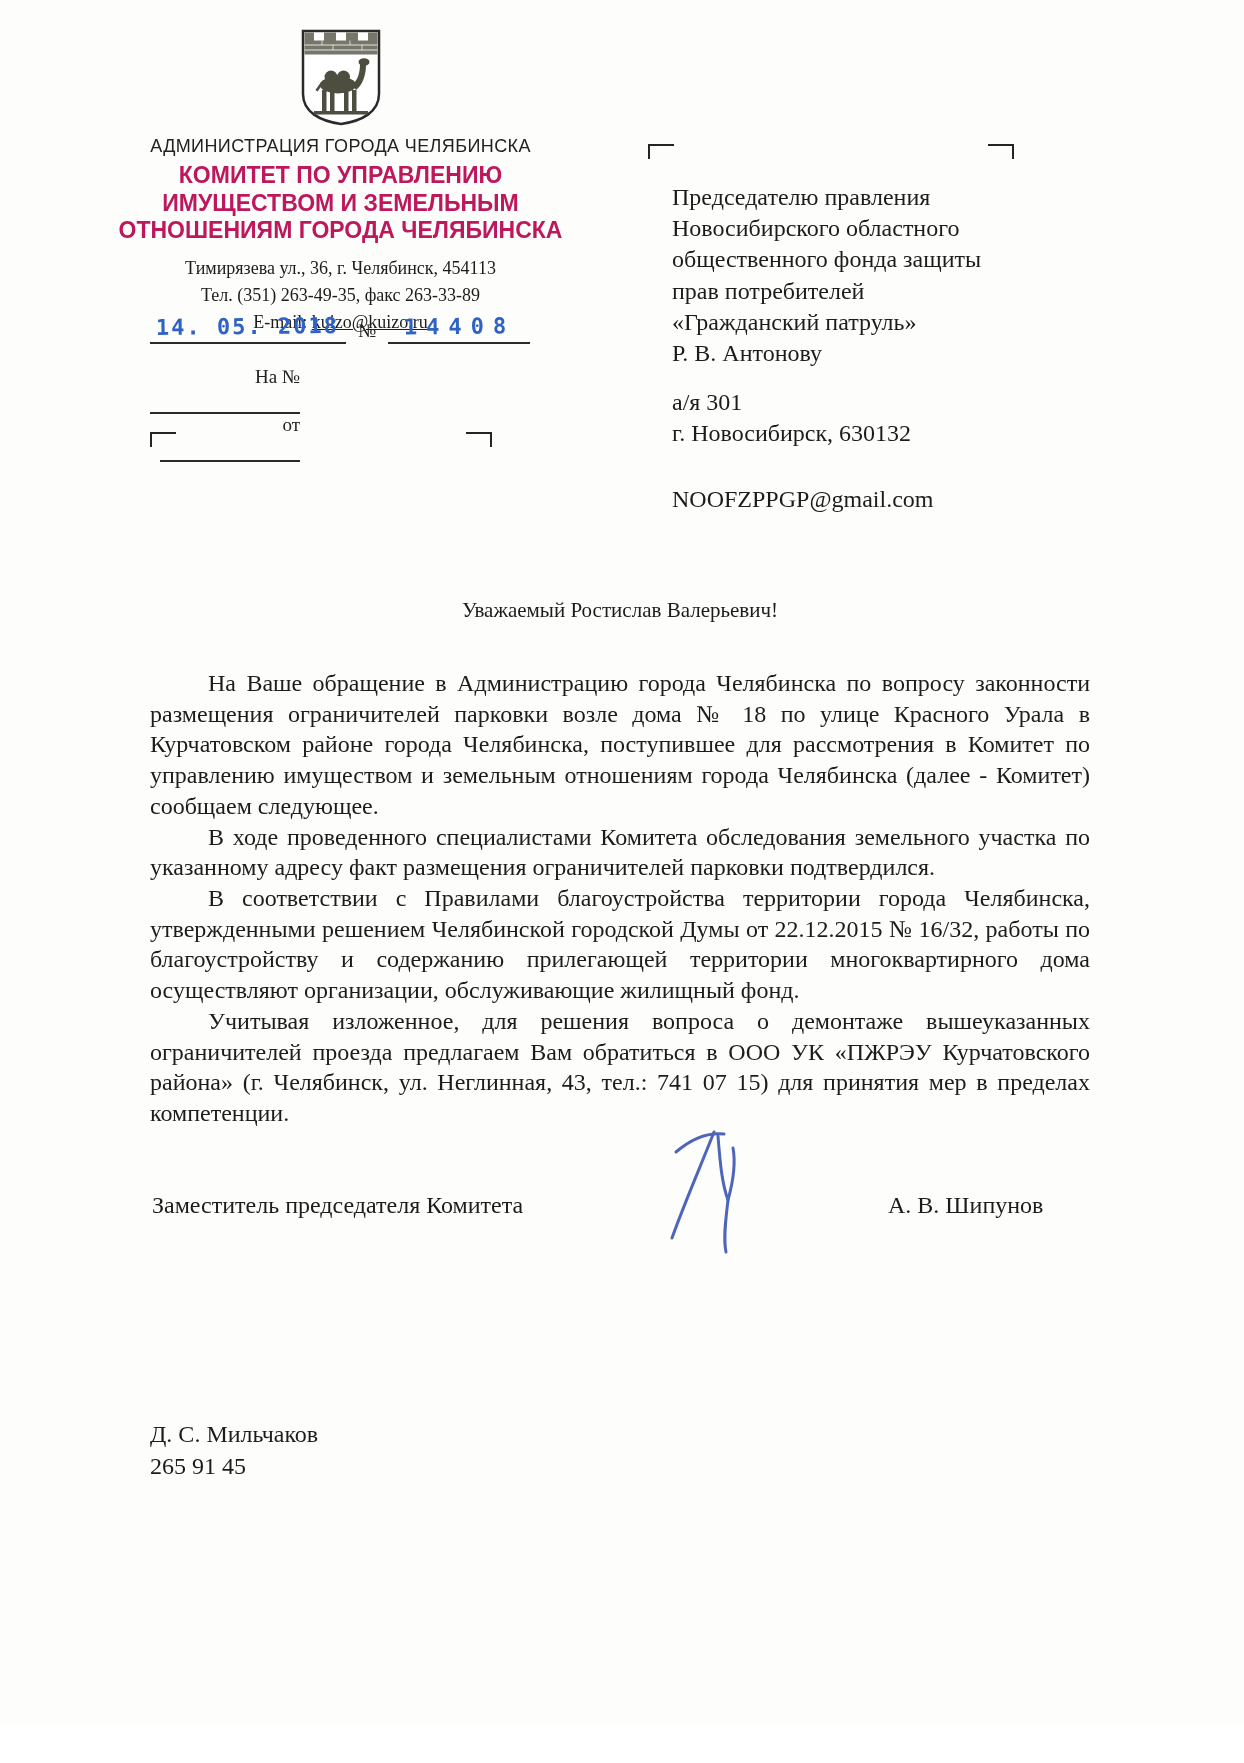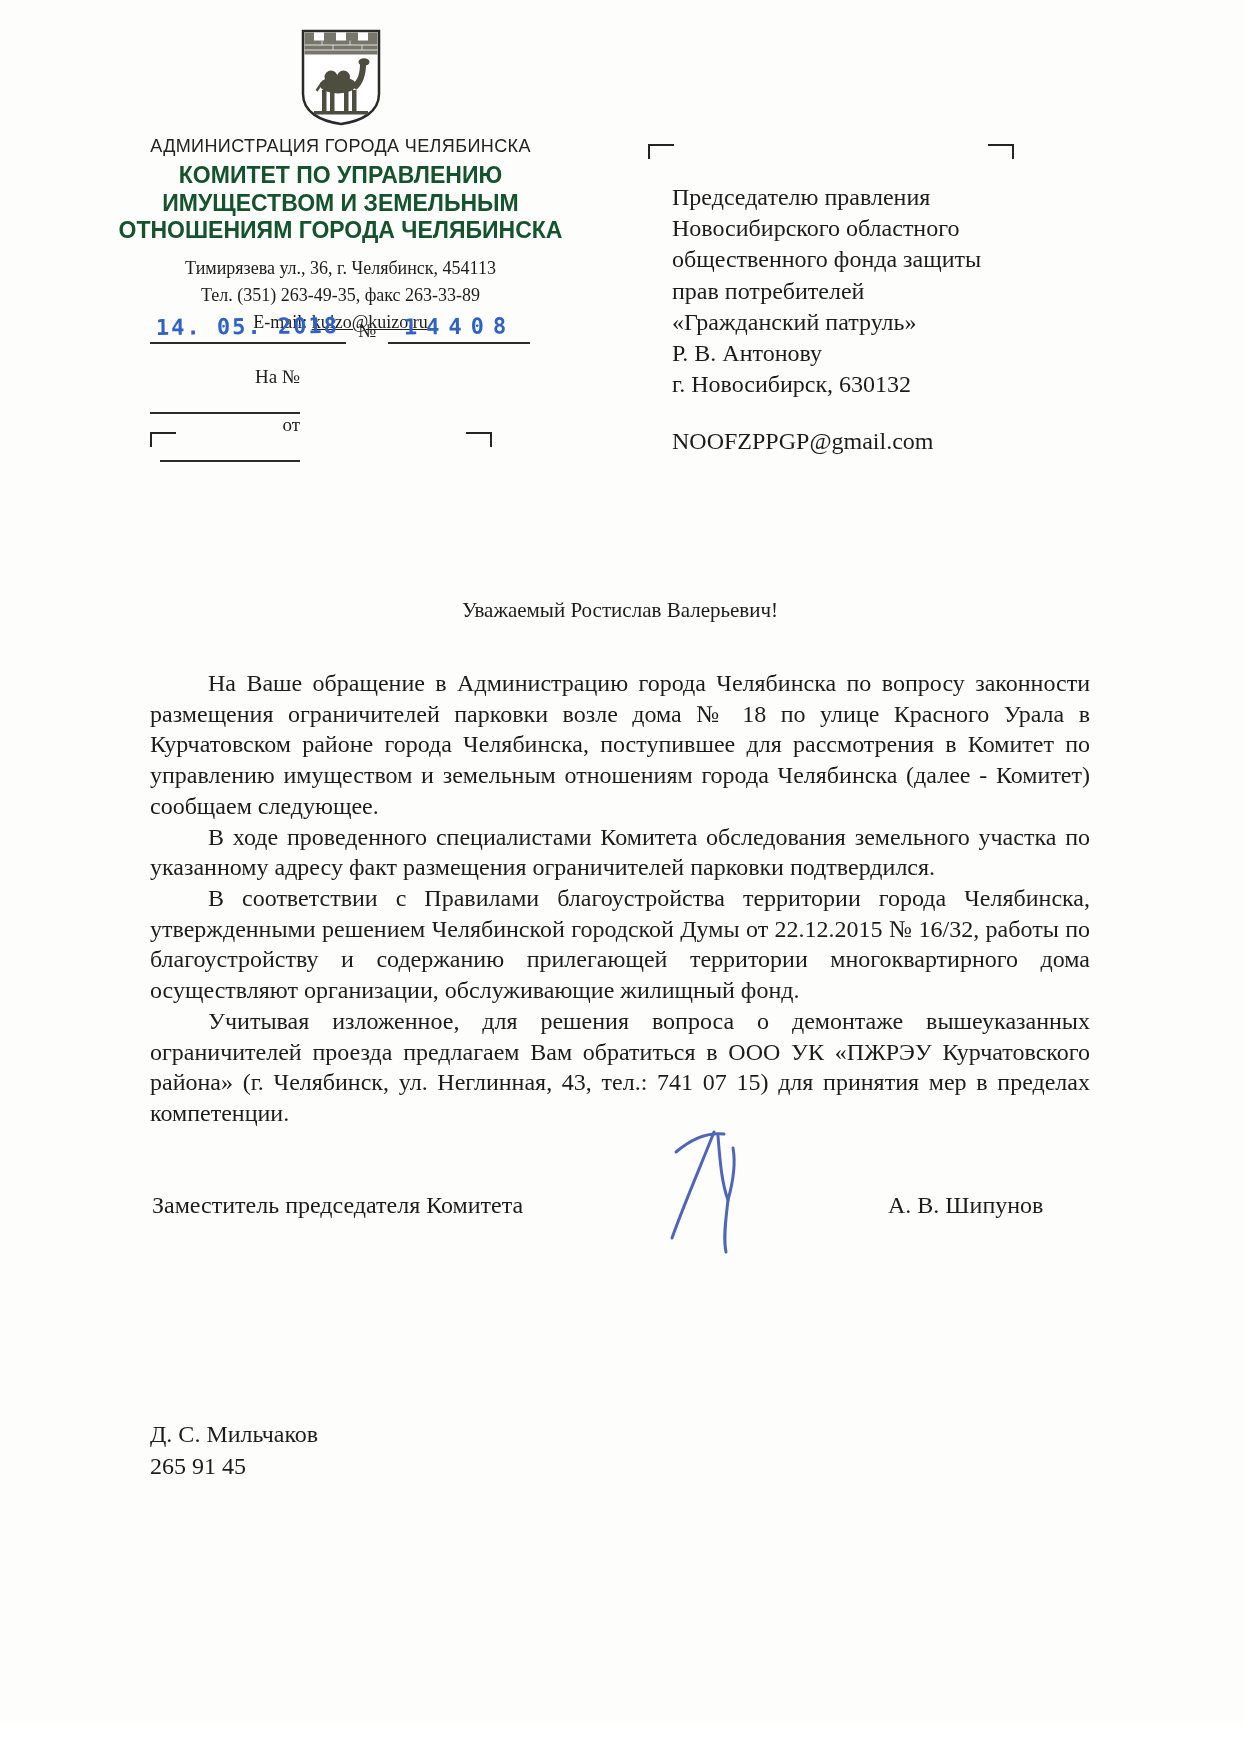--- a/index.html
+++ b/index.html
@@ -17,21 +17,21 @@
   .emblem { display:block; margin:0 auto; width:82px; height:98px; }
   .org-parent {
     margin-top:10px;
     font-family:"Liberation Sans", sans-serif;
     font-size:18px; letter-spacing:0.4px; color:#222;
   }
   .org-name {
     margin-top:5px;
     font-family:"Liberation Sans", sans-serif;
     font-size:23px; font-weight:bold; line-height:1.2;
-    white-space:pre-line; color:#14532d;
+    white-space:pre-line; color:#be185d;
   }
   .lh-line { margin-top:3px; font-size:18px; line-height:1.35; }
   .lh-line.first { margin-top:11px; }
   .email-underline { text-decoration:underline;text-align:center; }
 
   
   .ref-row, .reply-row {
     position:absolute; left:150px;
     display:flex; align-items:flex-end;
     font-size:19px; color:#222;
@@ -64,21 +64,21 @@
   .mark.mright { border-right:2px solid #242424; }
   .mark-lh-left   { left:150px; top:432px; }
   .mark-lh-right  { left:466px; top:432px; }
   .mark-rc-left   { left:648px; top:144px; }
   .mark-rc-right  { left:988px; top:144px; }
 
   
   .recipient { position:absolute; left:672px; top:182px; width:365px; font-size:24px; line-height:1.3; }
   .pre { white-space:pre-line; }
   .recipient .pobox { margin-top:18px; }
-  .recipient .remail { margin-top:26px; }
+  .recipient .remail { margin-top:34px; }
 
   
   .salutation {
     position:absolute; left:150px; top:598px; width:940px;
     text-align:center; font-size:21px;
   }
   .body-text {
     position:absolute; left:150px; top:668px; width:940px;
     font-size:24px; line-height:1.28; text-align:justify;
   }
@@ -154,20 +154,21 @@
   <div class="mark mleft  mark-rc-left"></div>
   <div class="mark mright mark-rc-right"></div>
 
   <div class="recipient">
     <div class="pre">Председателю правления
 Новосибирского областного
 общественного фонда защиты
 прав потребителей
 «Гражданский патруль»
 Р. В. Антонову</div>
+    <div class="pobox">а/я 301</div>
     <div>г. Новосибирск, 630132</div>
     <div class="remail">NOOFZPPGP@gmail.com</div>
   </div>
 
   <div class="salutation">Уважаемый Ростислав Валерьевич!</div>
 
   <div class="body-text">
     <p>На Ваше обращение в Администрацию города Челябинска по вопросу законности размещения ограничителей парковки возле дома № 18 по улице Красного Урала в Курчатовском районе города Челябинска, поступившее для рассмотрения в Комитет по управлению имуществом и земельным отношениям города Челябинска (далее - Комитет) сообщаем следующее.</p>
     <p>В ходе проведенного специалистами Комитета обследования земельного участка по указанному адресу факт размещения ограничителей парковки подтвердился.</p>
     <p>В соответствии с Правилами благоустройства территории города Челябинска, утвержденными решением Челябинской городской Думы от 22.12.2015 № 16/32, работы по благоустройству и содержанию прилегающей территории многоквартирного дома осуществляют организации, обслуживающие жилищный фонд.</p>

